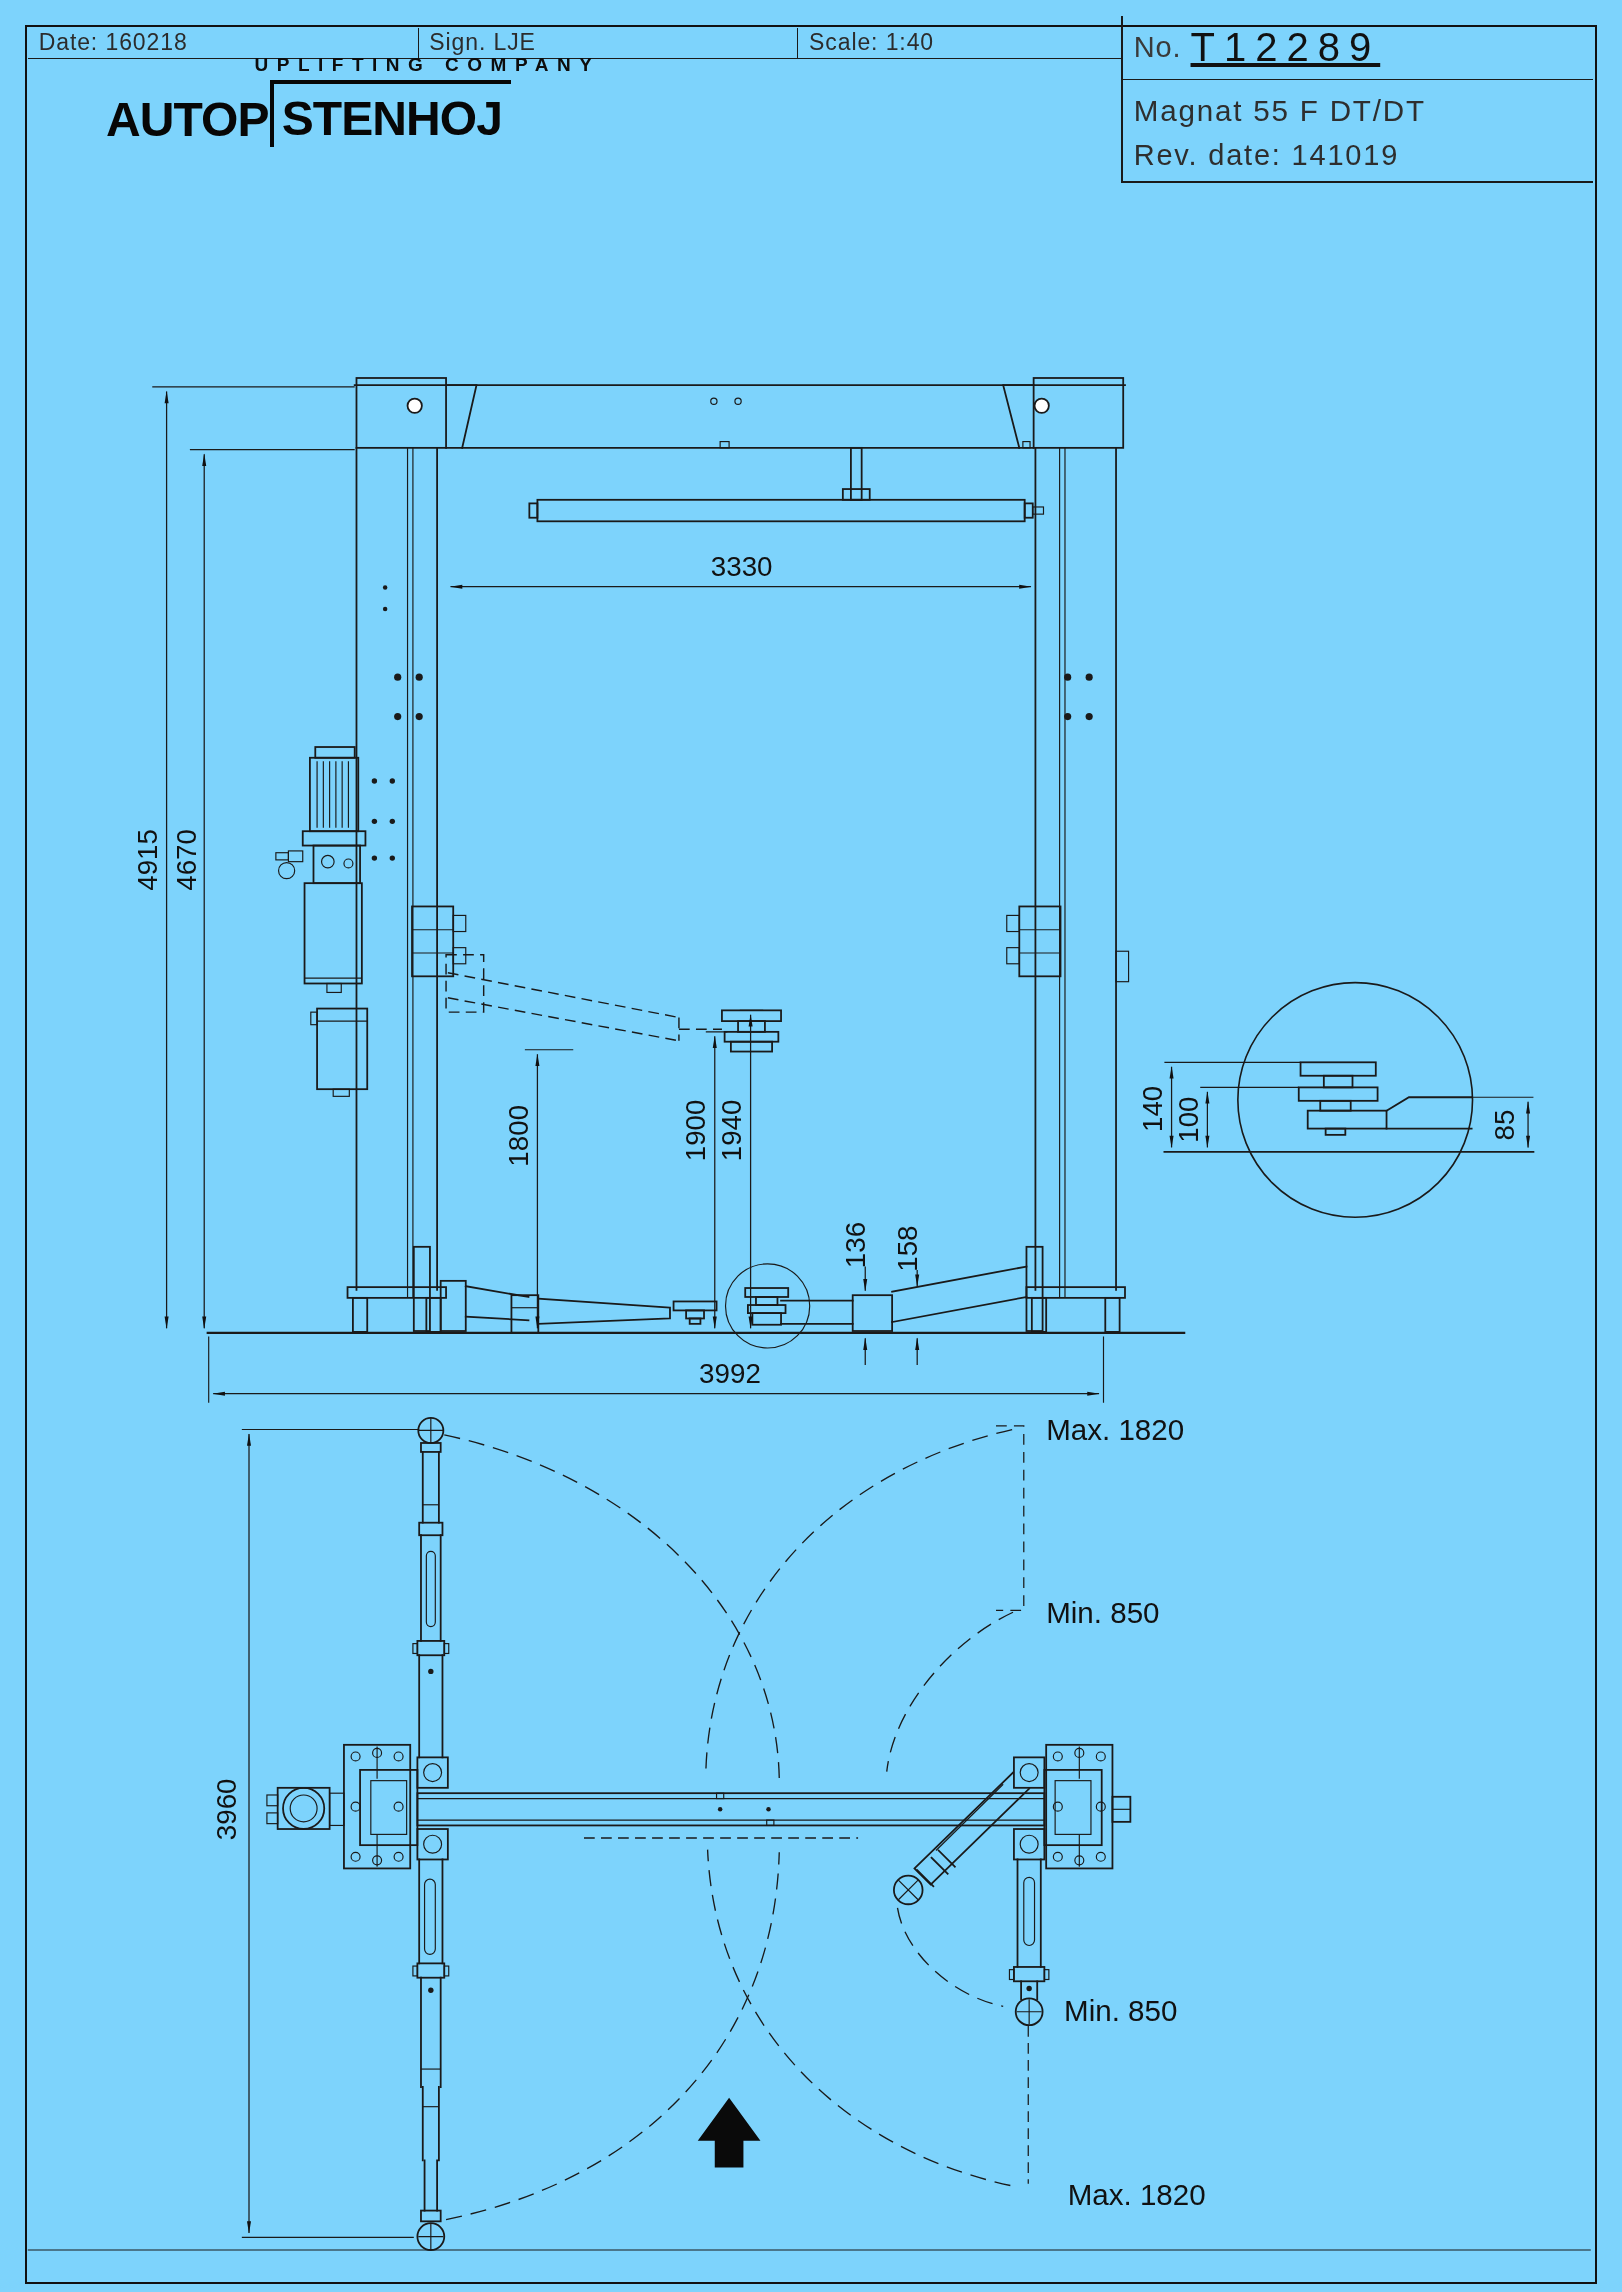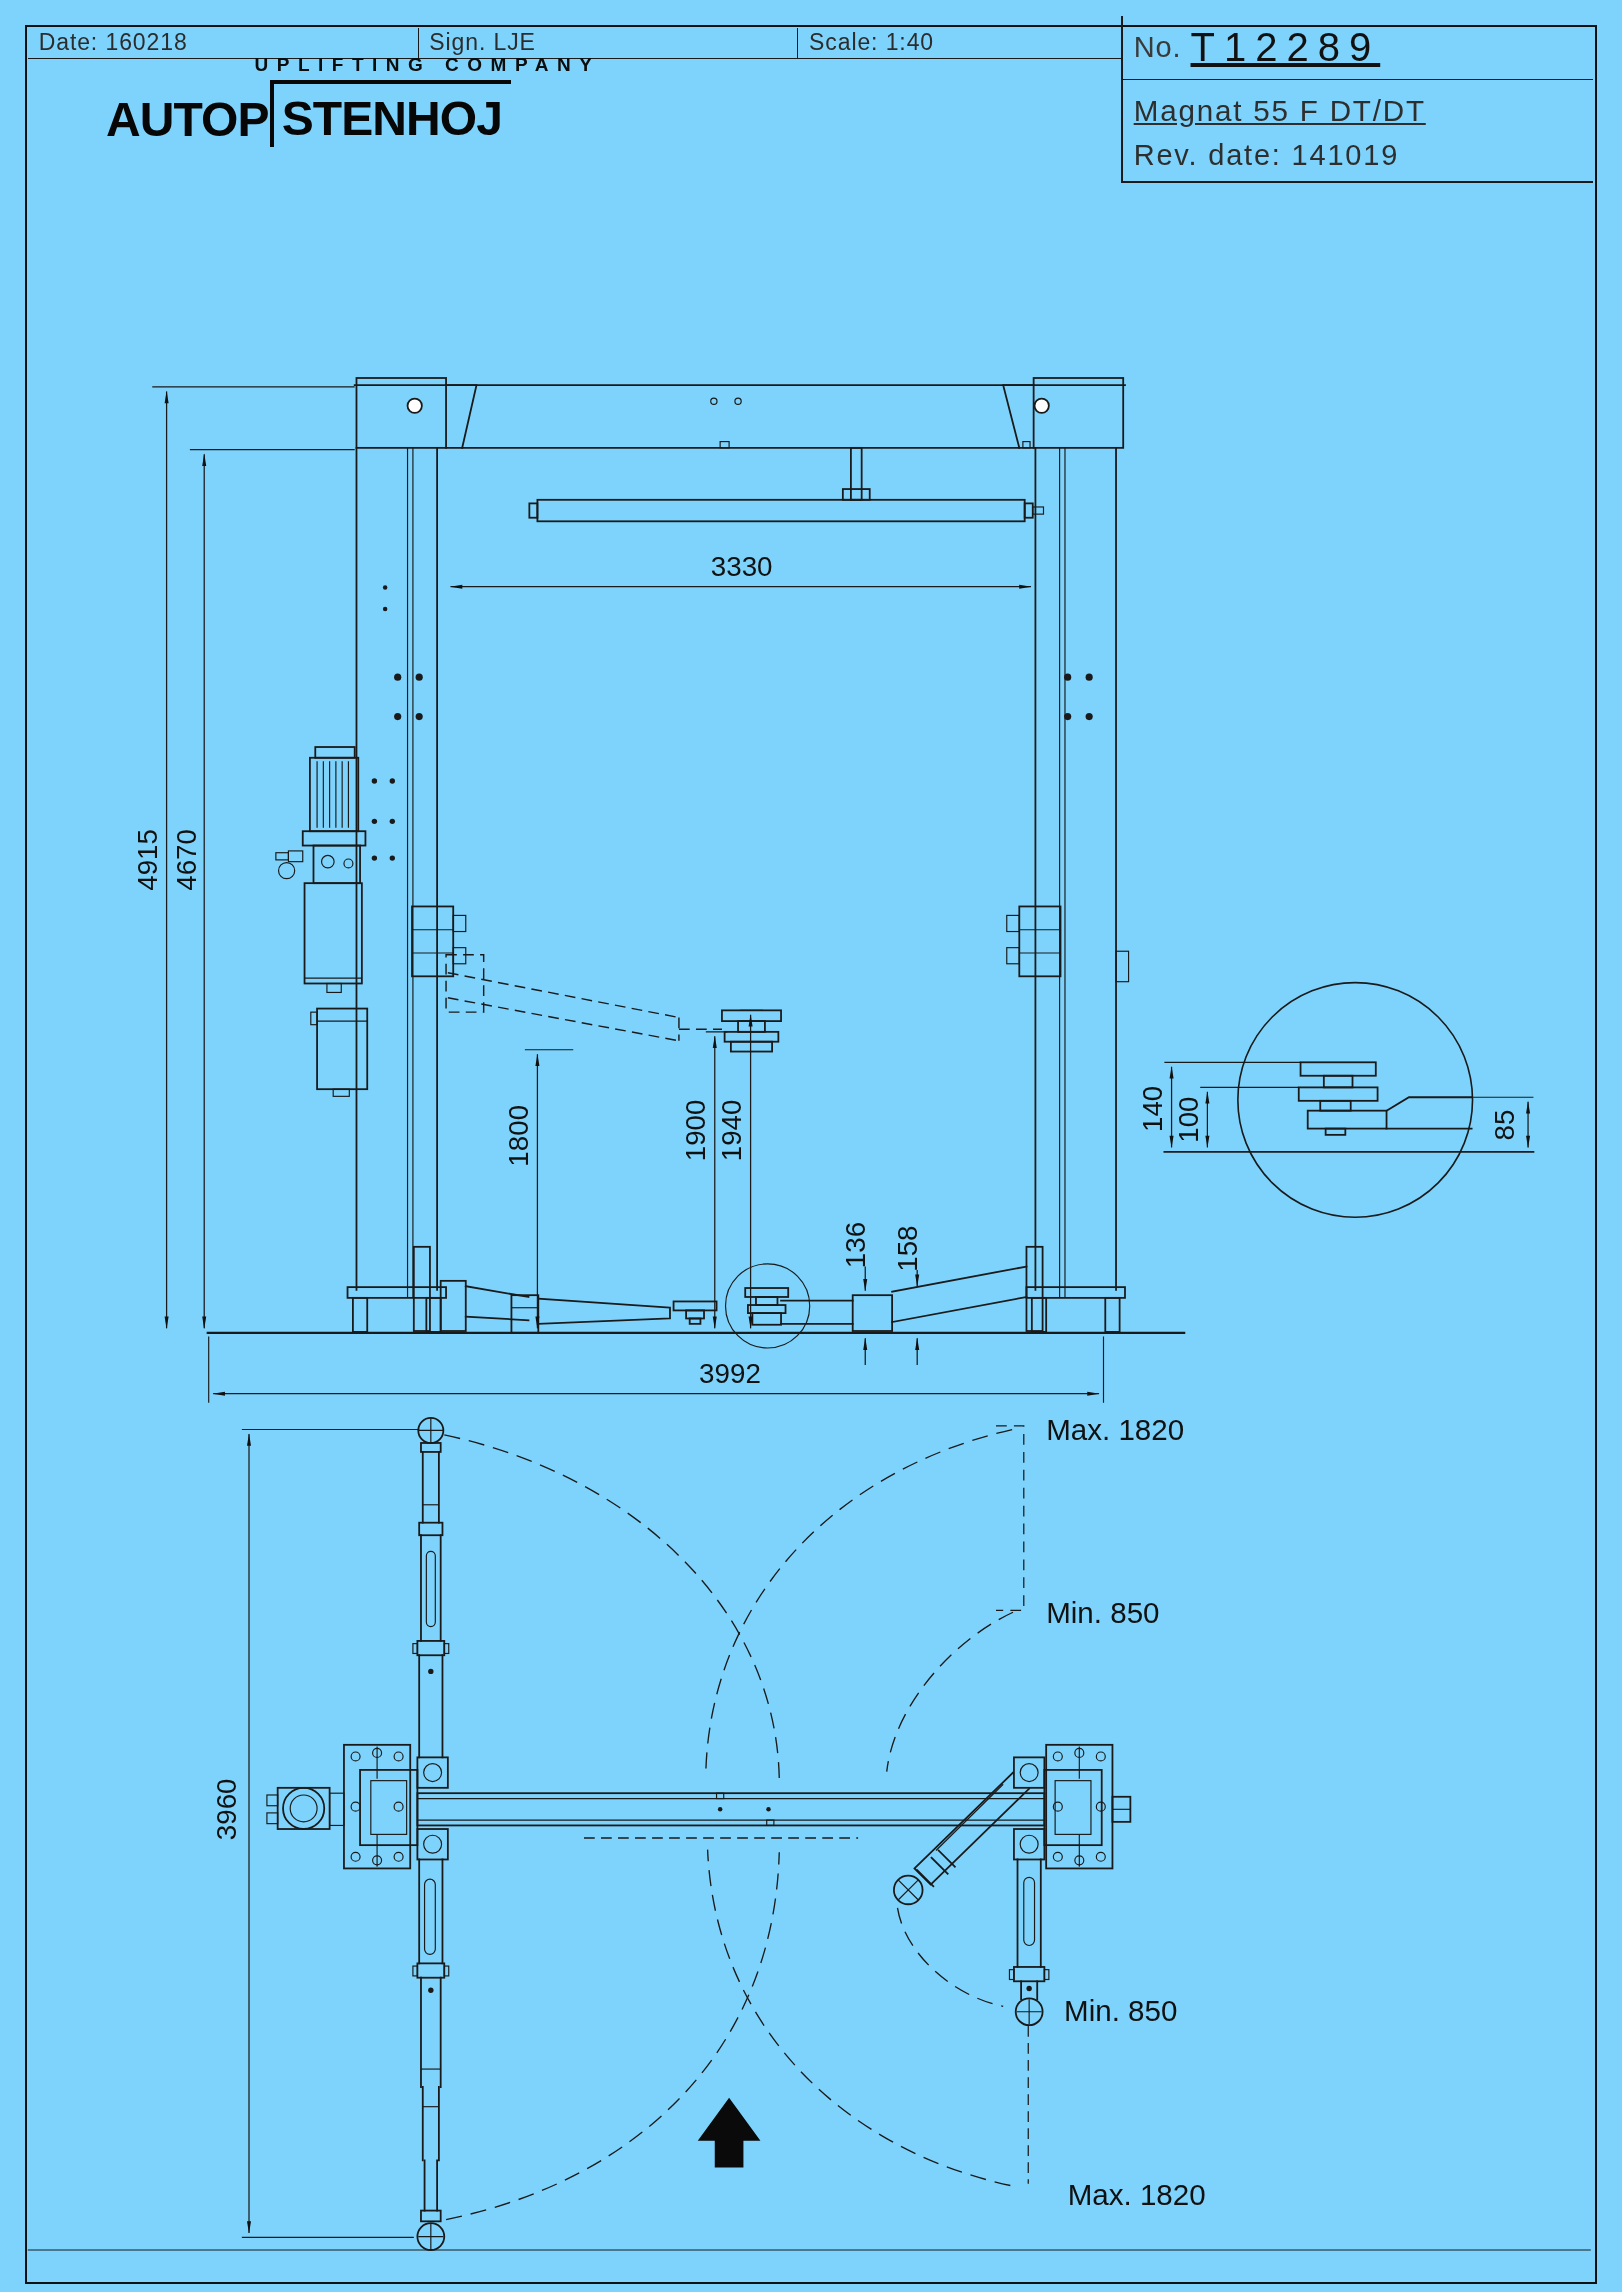--- a/index.html
+++ b/index.html
@@ -10,21 +10,21 @@
   .titlebar{position:absolute;left:28px;top:28px;width:1094px;height:29.6px;display:flex;
             border-bottom:1.8px solid #1a1a1a;}
   .tcell{height:29.6px;border-right:1.8px solid #1a1a1a;padding-left:10.7px;font-size:23px;
          color:#2c2c2c;display:flex;align-items:center;letter-spacing:0.9px;}
   .tc1{width:385px}.tc2{width:374px}.tc3{width:318px;border-right:none}
   .numblock{position:absolute;left:1121px;top:16px;width:472px;height:167px;
             border-left:2.7px solid #1a1a1a;border-bottom:2.7px solid #1a1a1a;box-sizing:border-box;}
   .num-row{height:63px;border-bottom:1.8px solid #1a1a1a;display:flex;align-items:center;padding-left:10.7px;}
   .no-prefix{font-size:29px;color:#3a3a3a;letter-spacing:0.9px;}
   .no-value{font-size:40px;color:#111;letter-spacing:9px;margin-left:9px;text-decoration:underline;}
-  .model-row{padding:14.3px 0 0 10.7px;font-size:29.6px;color:#2e2e2e;letter-spacing:1.8px;text-decoration:underline;}
+  .model-row{padding:14.3px 0 0 10.7px;font-size:29.6px;color:#2e2e2e;letter-spacing:1.8px;}
   .rev-row{padding:10.7px 0 0 10.7px;font-size:29px;color:#2e2e2e;letter-spacing:1.8px;}
   
   .logo{position:absolute;left:106px;top:54px;width:505px;}
   .tagline{text-align:right;padding-right:10.7px;font-size:19px;font-weight:700;
            letter-spacing:8.5px;color:#0d0d0d;white-space:nowrap;}
   .lname{display:flex;margin-top:3.6px;font-size:48px;font-weight:800;letter-spacing:-0.9px;
          line-height:1;color:#070707;}
   .autop{padding-top:16px;}
   .stenhoj{border-top:4.5px solid #070707;border-left:4.5px solid #070707;
            padding:11.6px 9px 3.6px 8px;margin-left:1px;}

